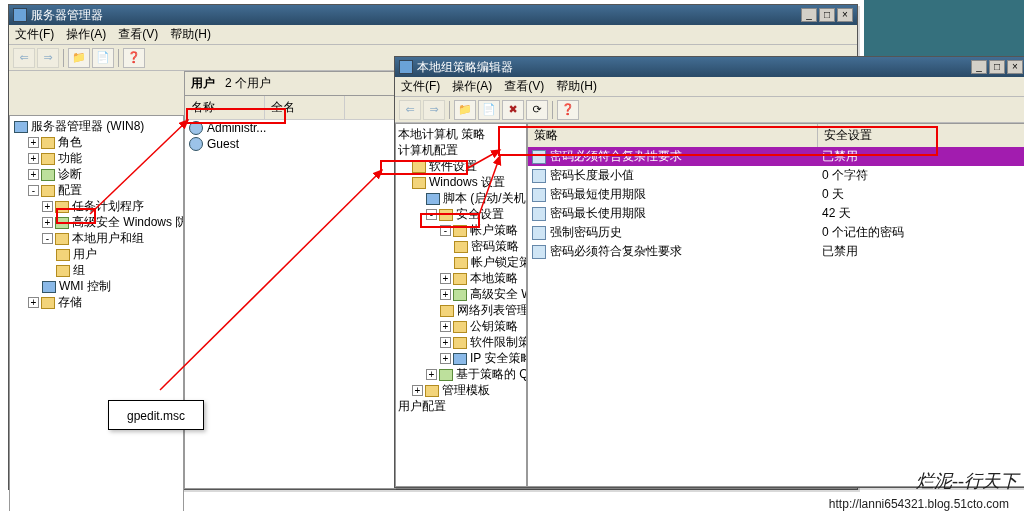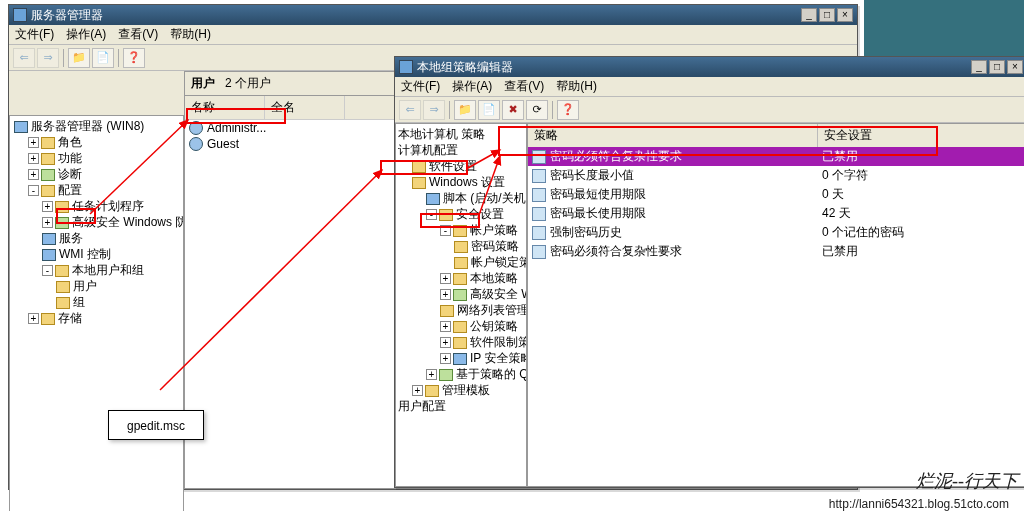--- a/index.html
+++ b/index.html
@@ -90,28 +90,27 @@
         <ul style="padding-left:2px;">
           <li><span class="ficon b"></span><span>服务器管理器 (WIN8)</span>
             <ul>
               <li><span class="exp">+</span><span class="ficon"></span><span>角色</span></li>
               <li><span class="exp">+</span><span class="ficon"></span><span>功能</span></li>
               <li><span class="exp">+</span><span class="ficon g"></span><span>诊断</span></li>
               <li><span class="exp">-</span><span class="ficon"></span><span>配置</span>
                 <ul>
                   <li><span class="exp">+</span><span class="ficon"></span><span>任务计划程序</span></li>
                   <li><span class="exp">+</span><span class="ficon g"></span><span>高级安全 Windows 防火</span></li>
-                  <li><span class="ficon b"></span><span>服务</span></li>
-                  <li><span class="ficon b"></span><span>WMI 控制</span></li>
                   <li><span class="exp">-</span><span class="ficon"></span><span>本地用户和组</span>
                     <ul>
                       <li><span class="ficon"></span><span>用户</span></li>
                       <li><span class="ficon"></span><span>组</span></li>
                     </ul>
                   </li>
+                  <li><span class="ficon b"></span><span>WMI 控制</span></li>
                 </ul>
               </li>
               <li><span class="exp">+</span><span class="ficon"></span><span>存储</span></li>
             </ul>
           </li>
         </ul>
       </div>
     </div>
     <div style="flex:1;display:flex;flex-direction:column;border:1px solid #999;background:#fff;">
       <div class="userlist-header">
@@ -253,21 +252,21 @@
     </div>
   </div>
 </div>
 
 <div class="redbox" style="left:56px;top:208px;width:40px;height:16px;"></div>
 <div class="redbox" style="left:186px;top:108px;width:100px;height:16px;"></div>
 <div class="redbox" style="left:380px;top:160px;width:88px;height:15px;"></div>
 <div class="redbox" style="left:420px;top:213px;width:60px;height:15px;"></div>
 <div class="redbox" style="left:498px;top:126px;width:440px;height:30px;"></div>
 
-<div class="callout" style="left:108px;top:410px;"><span>gpedit.msc</span></div>
+<div class="callout" style="left:108px;top:400px;"><span>gpedit.msc</span></div>
 
 <svg class="arrows" width="1024" height="511">
   <defs>
       <marker id="ah" markerWidth="8" markerHeight="8" refX="6" refY="3" orient="auto">
         <path d="M0,0 L7,3 L0,6 Z" fill="#e00"></path>
       </marker>
     </defs>
   <line x1="90" y1="214" x2="188" y2="120" stroke="#e00" stroke-width="1.5" marker-end="url(#ah)"></line>
   <line x1="160" y1="390" x2="382" y2="170" stroke="#e00" stroke-width="1.5" marker-end="url(#ah)"></line>
   <line x1="468" y1="168" x2="500" y2="150" stroke="#e00" stroke-width="1.5" marker-end="url(#ah)"></line>

